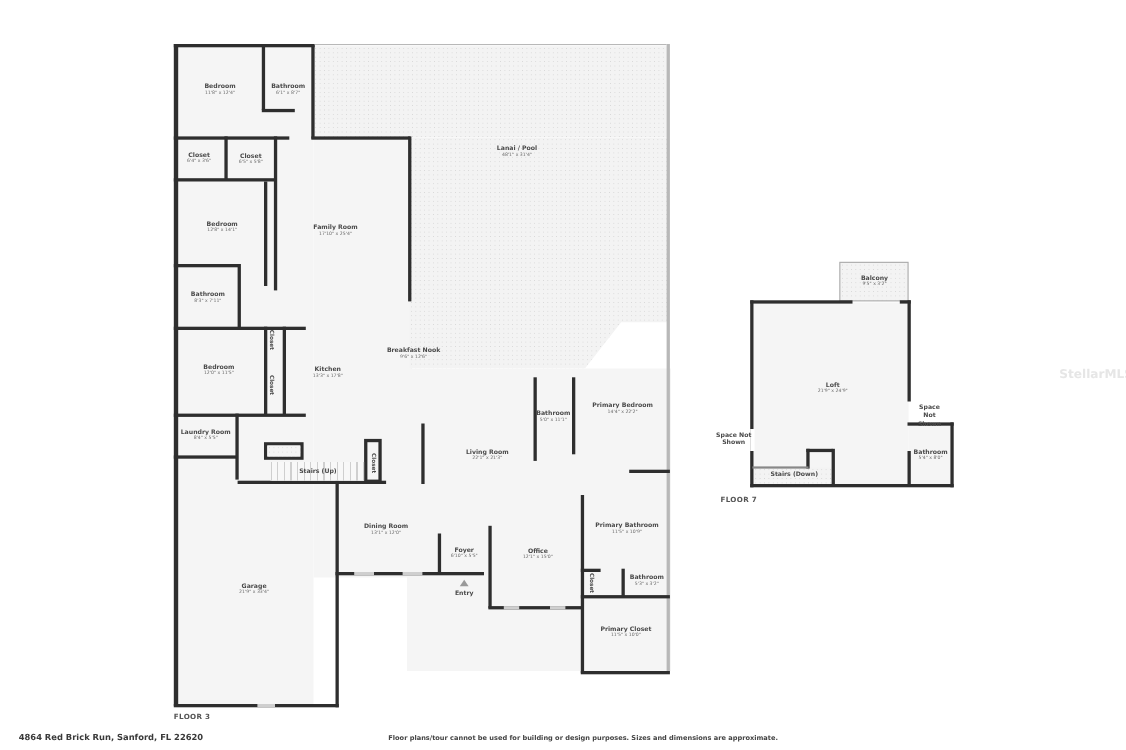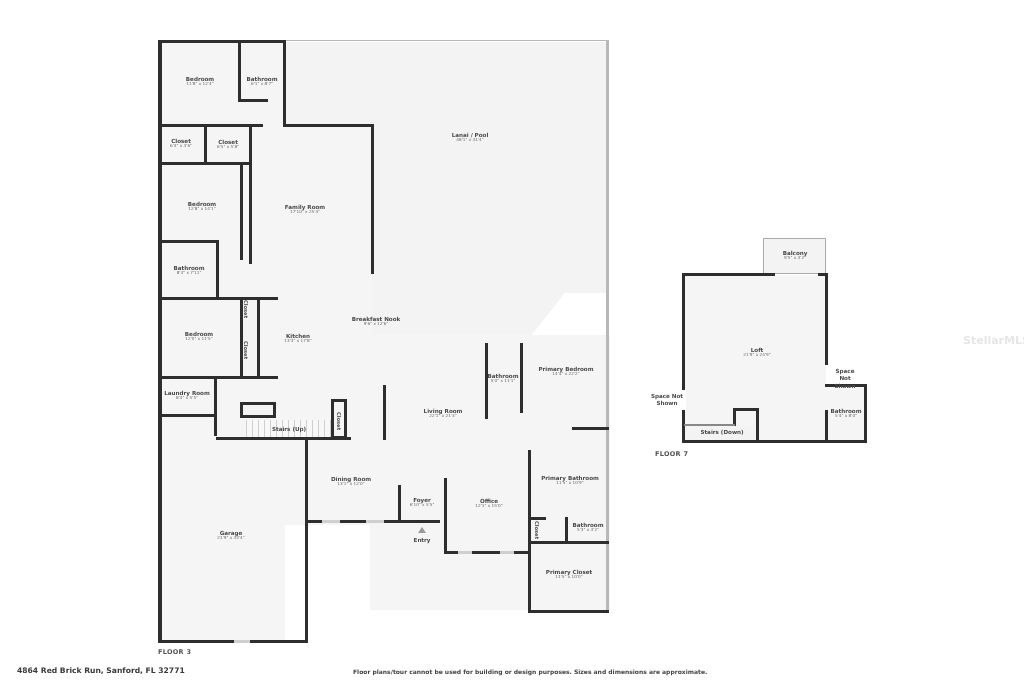--- a/index.html
+++ b/index.html
@@ -222,15 +222,15 @@
         <span class="d">5'4" x 8'0"</span>
       </div>
     <div class="lbl" style="left:722px;top:432px;">
         <span class="n">Stairs (Down)</span>
       </div>
 
     <div class="floorlbl" style="left:655px;top:450px;">FLOOR 7</div>
   </div>
 
   <div class="wm">StellarMLS</div>
-  <div class="addr">4864 Red Brick Run, Sanford, FL 32771</div>
+  <div class="addr">4864 Red Brick Run, Sanford, FL 22620</div>
   <div class="disc">Floor plans/tour cannot be used for building or design purposes. Sizes and dimensions are approximate.</div>
 </div>
 
 </body></html>

